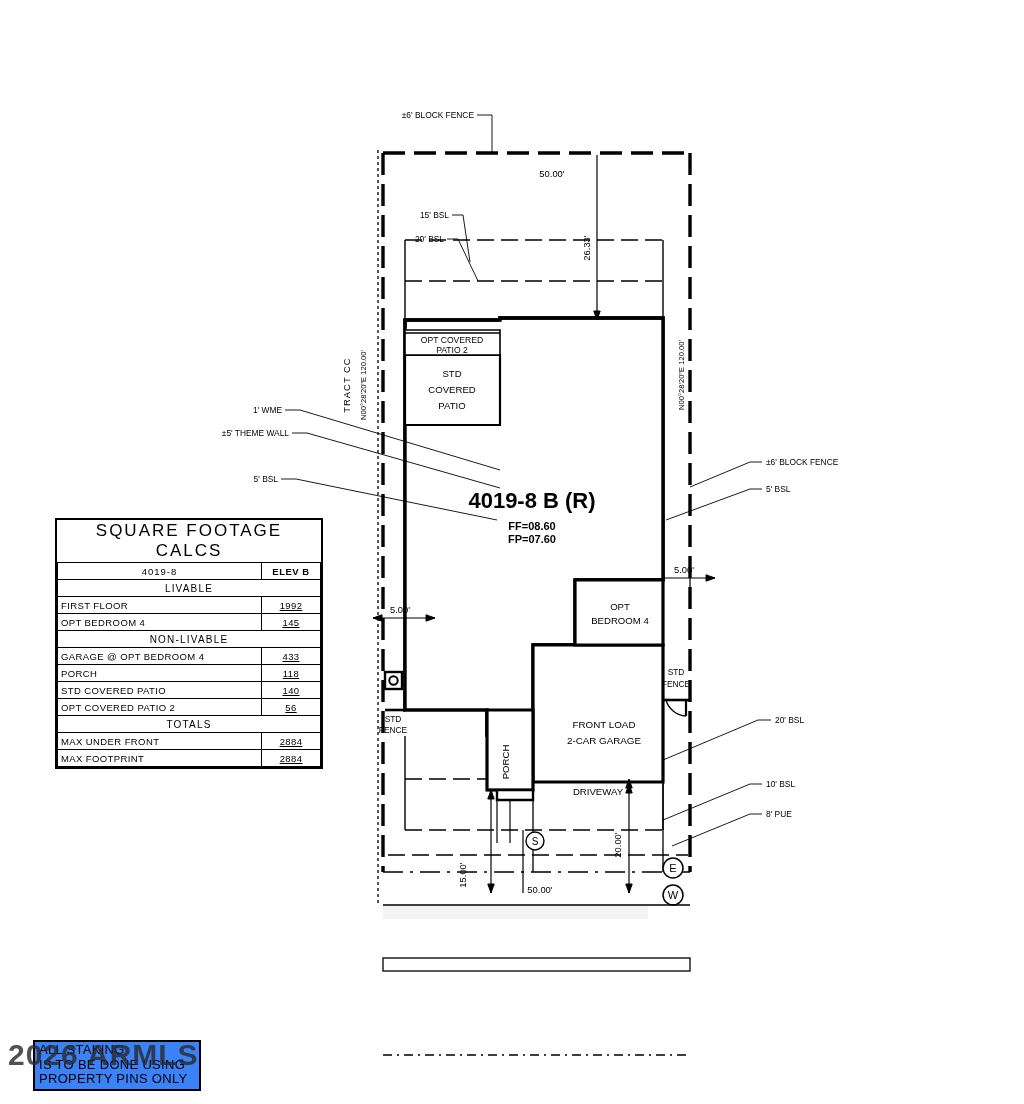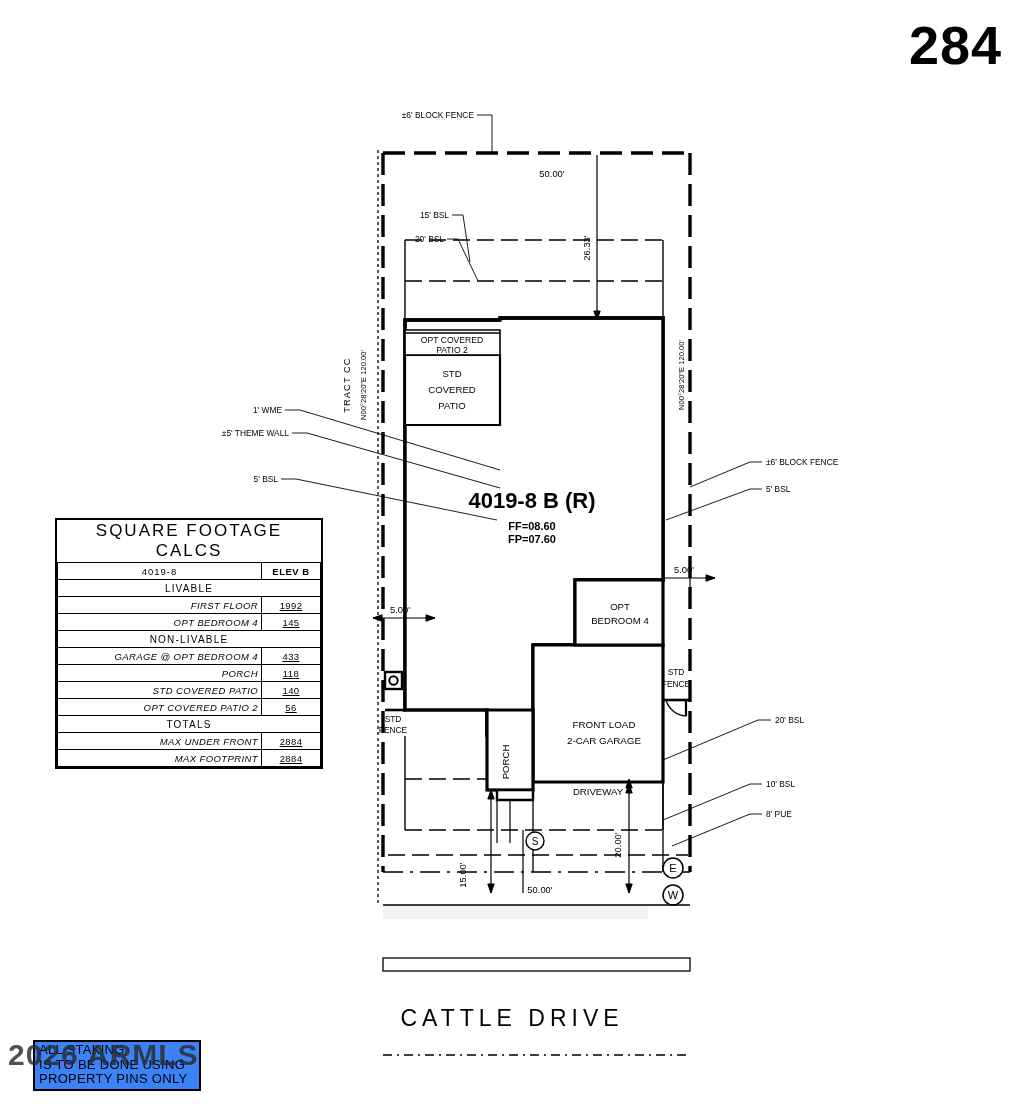--- a/index.html
+++ b/index.html
@@ -61,21 +61,21 @@
     font-size: 17px;
     letter-spacing: 2px;
     height: 18px;
     border-width: 0 0 1px 0;
   }
   #sf-table td.sec {
     text-align: center;
     letter-spacing: 1.2px;
     font-size: 10px;
   }
-  #sf-table td.lbl { text-align: right; font-style: italic; }
+  #sf-table td.lbl { text-align: left; }
   #sf-table td.val { text-align: center; width: 52px; text-decoration: underline; }
   #sf-table td.hdr-name { text-align: center; letter-spacing: 1px; }
   #sf-table td.hdr-elev { text-align: center; font-weight: bold; width: 52px; letter-spacing: 0.5px;}
 
   
   #plan-svg {
     position: absolute;
     left: 0;
     top: 0;
   }
@@ -119,21 +119,20 @@
     pointer-events: none;
     white-space: nowrap;
   }
   text { font-family: "Liberation Sans", sans-serif; }
 </style>
 </head>
 <body>
 
 <div class="stage">
 
-  <div id="page-number">284</div>
 
   <div id="sf-table">
     <table>
       <tbody>
           <tr>
         <td class="title" colspan="2">SQUARE FOOTAGE CALCS</td>
       </tr>
       <tr>
         <td class="hdr-name">4019-8</td>
         <td class="hdr-elev">ELEV B</td>
@@ -399,21 +398,20 @@
 
     <text x="552" y="177" font-size="9.4" text-anchor="middle">50.00'</text>
     <text x="590" y="248" font-size="9.4" text-anchor="middle" transform="rotate(-90 590 248)">26.33'</text>
     <text x="400" y="613" font-size="9.4" text-anchor="middle">5.00'</text>
     <text x="684" y="573" font-size="9.4" text-anchor="middle">5.00'</text>
     <text x="466" y="875" font-size="9.4" text-anchor="middle" transform="rotate(-90 466 875)">15.00'</text>
     <text x="540" y="893" font-size="9.4" text-anchor="middle">50.00'</text>
     <text x="621" y="845" font-size="9.4" text-anchor="middle" transform="rotate(-90 621 845)">20.00'</text>
   </svg>
 
-  <div id="street-name">CATTLE DRIVE</div>
 
   <div id="note-box">
     <div>ALL STAKING</div>
     <div>IS TO BE DONE USING</div>
     <div>PROPERTY PINS ONLY</div>
   </div>
 
   <div id="watermark">2026 ARMLS</div>
 
 </div>

